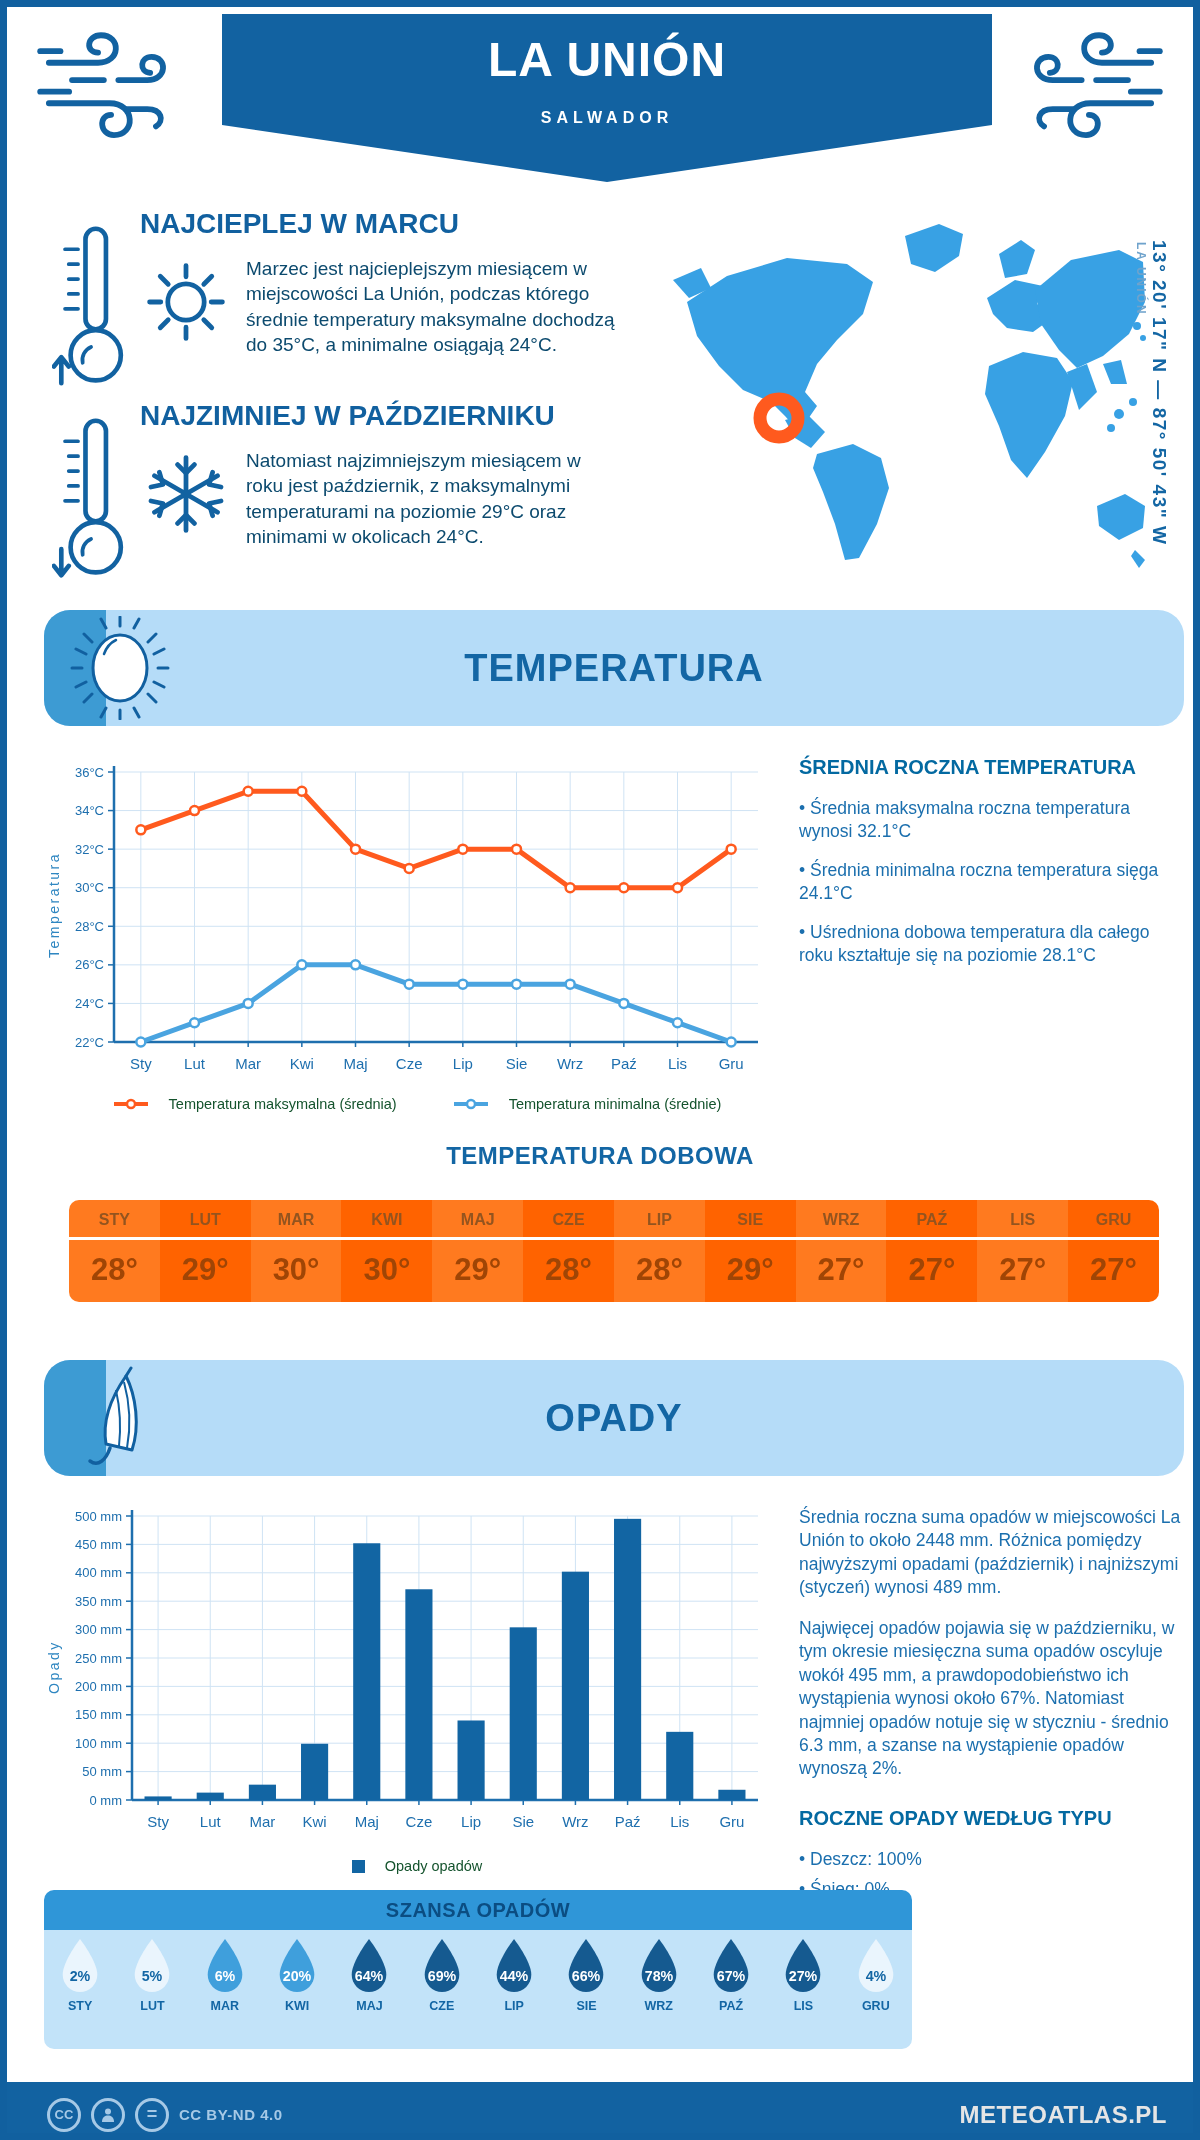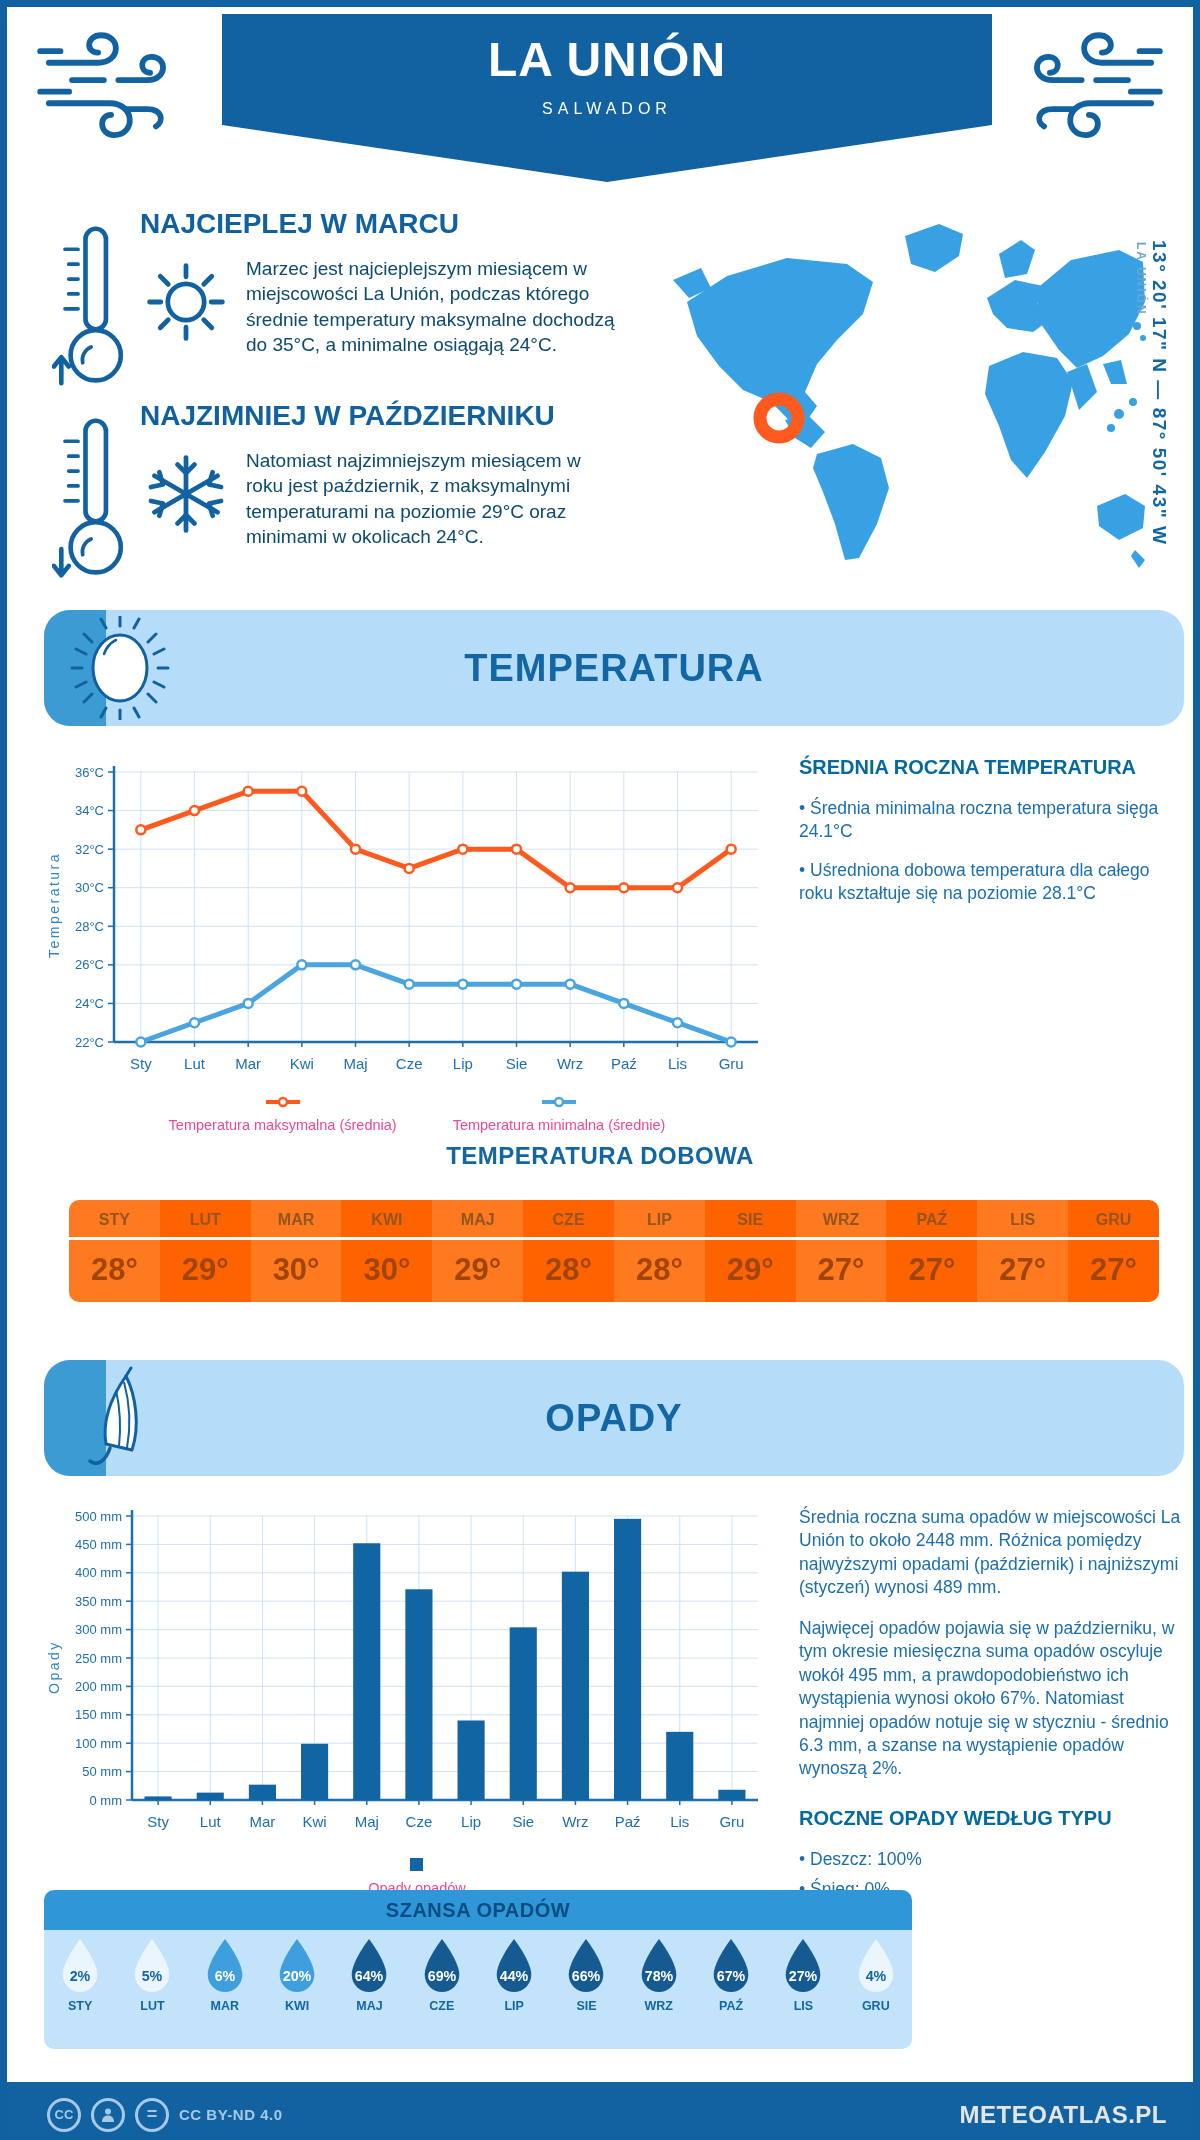--- a/index.html
+++ b/index.html
@@ -7,21 +7,21 @@
     width:1200px;height:2140px;box-sizing:border-box;
     border:7px solid #11609f;background:#fff;position:relative;
     font-family:"Liberation Sans",sans-serif;overflow:hidden;
   }
   #page{position:absolute;inset:7px;}
 
   
   .banner{position:absolute;left:208px;top:0;width:770px;height:168px;background:#1262a1;
     clip-path:polygon(0 0,100% 0,100% 66%,50% 100%,0 66%);text-align:center;color:#fff;}
   .banner h1{margin:18px 0 0;font-size:48px;letter-spacing:1px;}
-  .banner .sub{margin-top:13px;font-size:16px;letter-spacing:5px;font-weight:normal;}
+  .banner .sub{margin-top:22px;font-size:16px;letter-spacing:5px;font-weight:bold;}
   .wind{position:absolute;top:14px;}
   .wind.left{left:20px;}
   .wind.right{right:20px;transform:scaleX(-1);}
 
   
   .intro-block{position:absolute;left:38px;width:575px;height:186px;}
   .intro-block h2{position:absolute;left:88px;top:-8px;margin:0;font-size:28px;color:#11609f;}
   .intro-block .mini{position:absolute;left:92px;top:44px;}
   .intro-block p{position:absolute;left:186px;top:32px;width:374px;margin:8px;
     font-size:19px;line-height:1.33;color:#0c4a6e;}
@@ -38,21 +38,21 @@
   .band .accent{position:absolute;left:0;top:0;width:62px;height:116px;background:#3d9bd3;border-radius:26px 0 0 26px;}
   .band .band-icon{position:absolute;left:26px;top:6px;}
   .band .band-title{position:absolute;inset:0;text-align:center;line-height:116px;
     font-size:38px;font-weight:bold;color:#1366a4;letter-spacing:1px;}
 
   
   .chart{position:absolute;left:48px;}
   .ylab{position:absolute;transform:rotate(-90deg);text-align:center;
     font-size:14px;letter-spacing:2.5px;color:#2e86c1;}
   .legend{position:absolute;left:48px;width:710px;display:flex;justify-content:center;gap:56px;align-items:center;}
-  .legend .item{display:flex;align-items:center;gap:9px;font-size:14.5px;color:#ec4899;flex-direction:column;}
+  .legend .item{display:flex;align-items:center;gap:20px;font-size:14.5px;color:#14532d;}
 
   
   .daily-heading{position:absolute;left:0;top:1128px;width:100%;text-align:center;margin:0;
     font-size:24px;color:#1366a4;letter-spacing:0.5px;}
   #temp-strip{position:absolute;left:55px;top:1186px;width:1090px;height:102px;
     border-radius:10px;overflow:hidden;display:flex;}
   .strip-cell{flex:1;text-align:center;}
   .strip-cell.light{background:#ff7a1f;}
   .strip-cell.dark{background:#ff6300;}
   .strip-month{height:37px;line-height:40px;font-weight:bold;font-size:16px;color:#93541f;border-bottom:3px solid #fff;}
@@ -305,20 +305,21 @@
       <svg width="36" height="12">
         <line x1="1" y1="6" x2="35" y2="6" stroke-width="4" stroke="#4aa4e0"></line>
         <circle cx="18" cy="6" r="4" fill="#fff" stroke-width="2.5" stroke="#4aa4e0"></circle>
       </svg>
       <span>Temperatura minimalna (średnie)</span>
     </span>
   </div>
 
   <div class="sidecol" style="top:742px;">
     <h3>ŚREDNIA ROCZNA TEMPERATURA</h3>
+    <p class="bullet">• Średnia maksymalna roczna temperatura wynosi 32.1°C</p>
     <p class="bullet">• Średnia minimalna roczna temperatura sięga 24.1°C</p>
     <p class="bullet">• Uśredniona dobowa temperatura dla całego roku kształtuje się na poziomie 28.1°C</p>
   </div>
 
   <h3 class="daily-heading">TEMPERATURA DOBOWA</h3>
   <div id="temp-strip">
       <div class="strip-cell light">
         <div class="strip-month">STY</div>
         <div class="strip-val">28°</div>
       </div>

